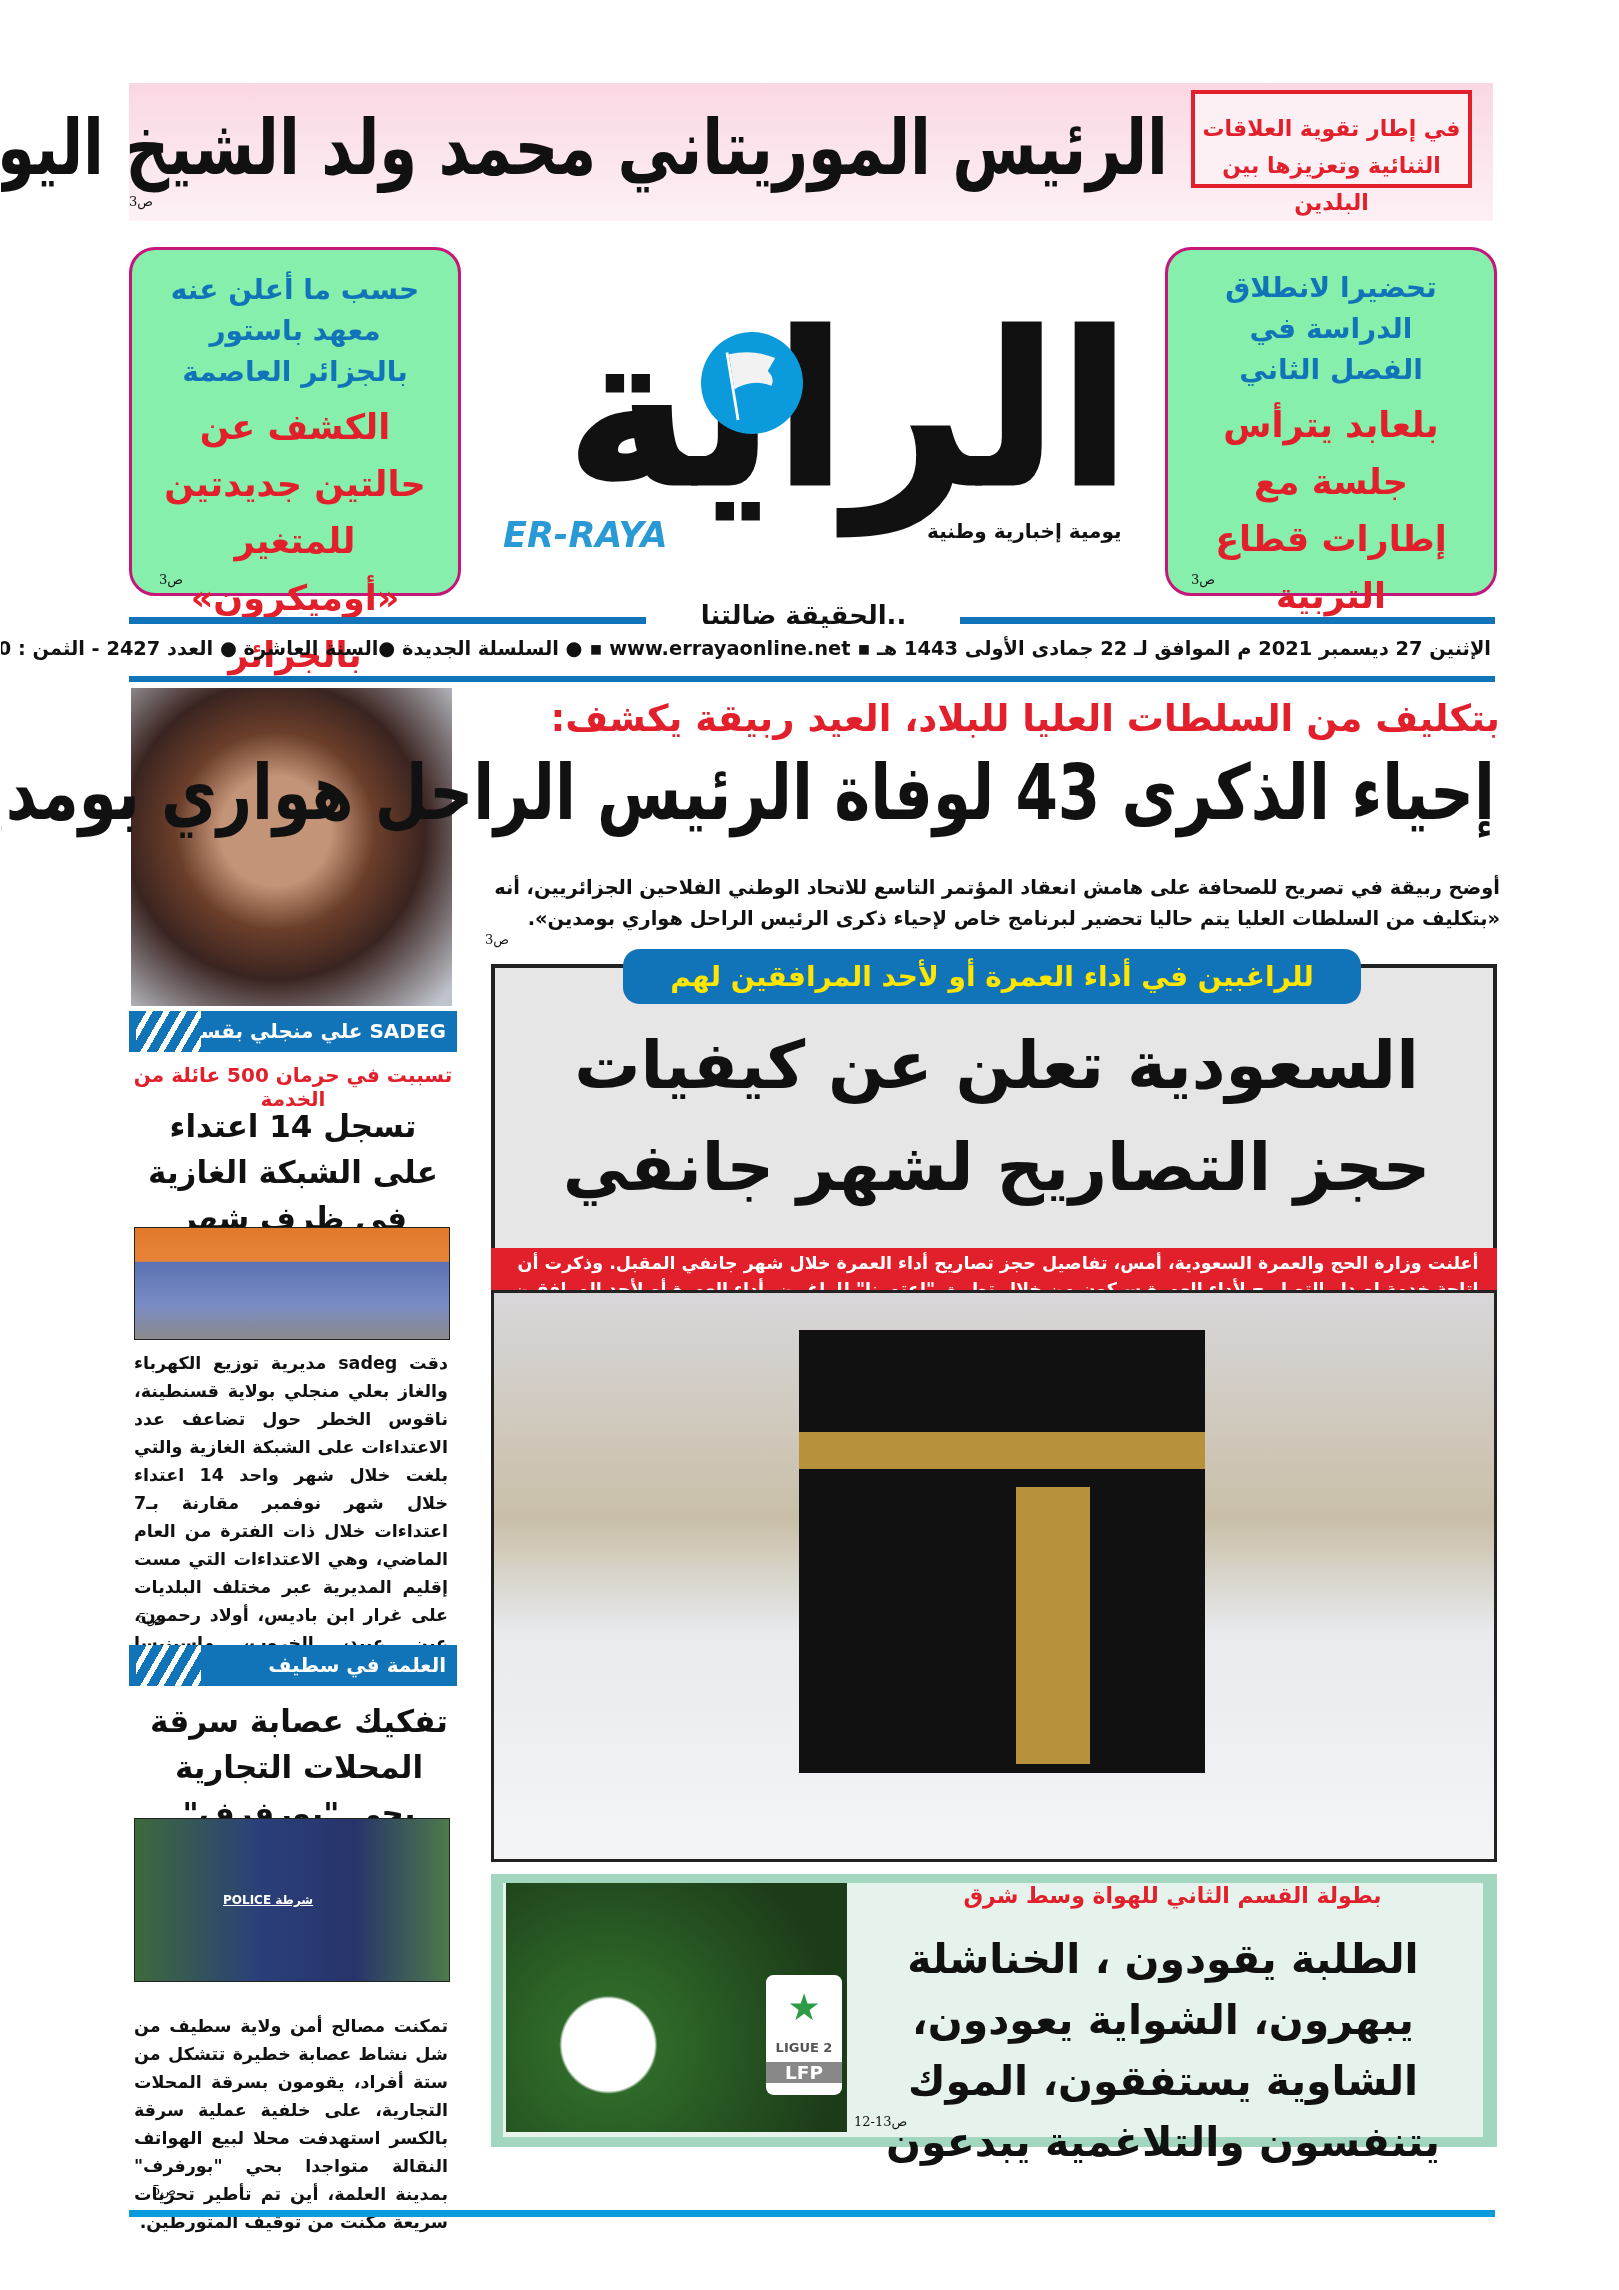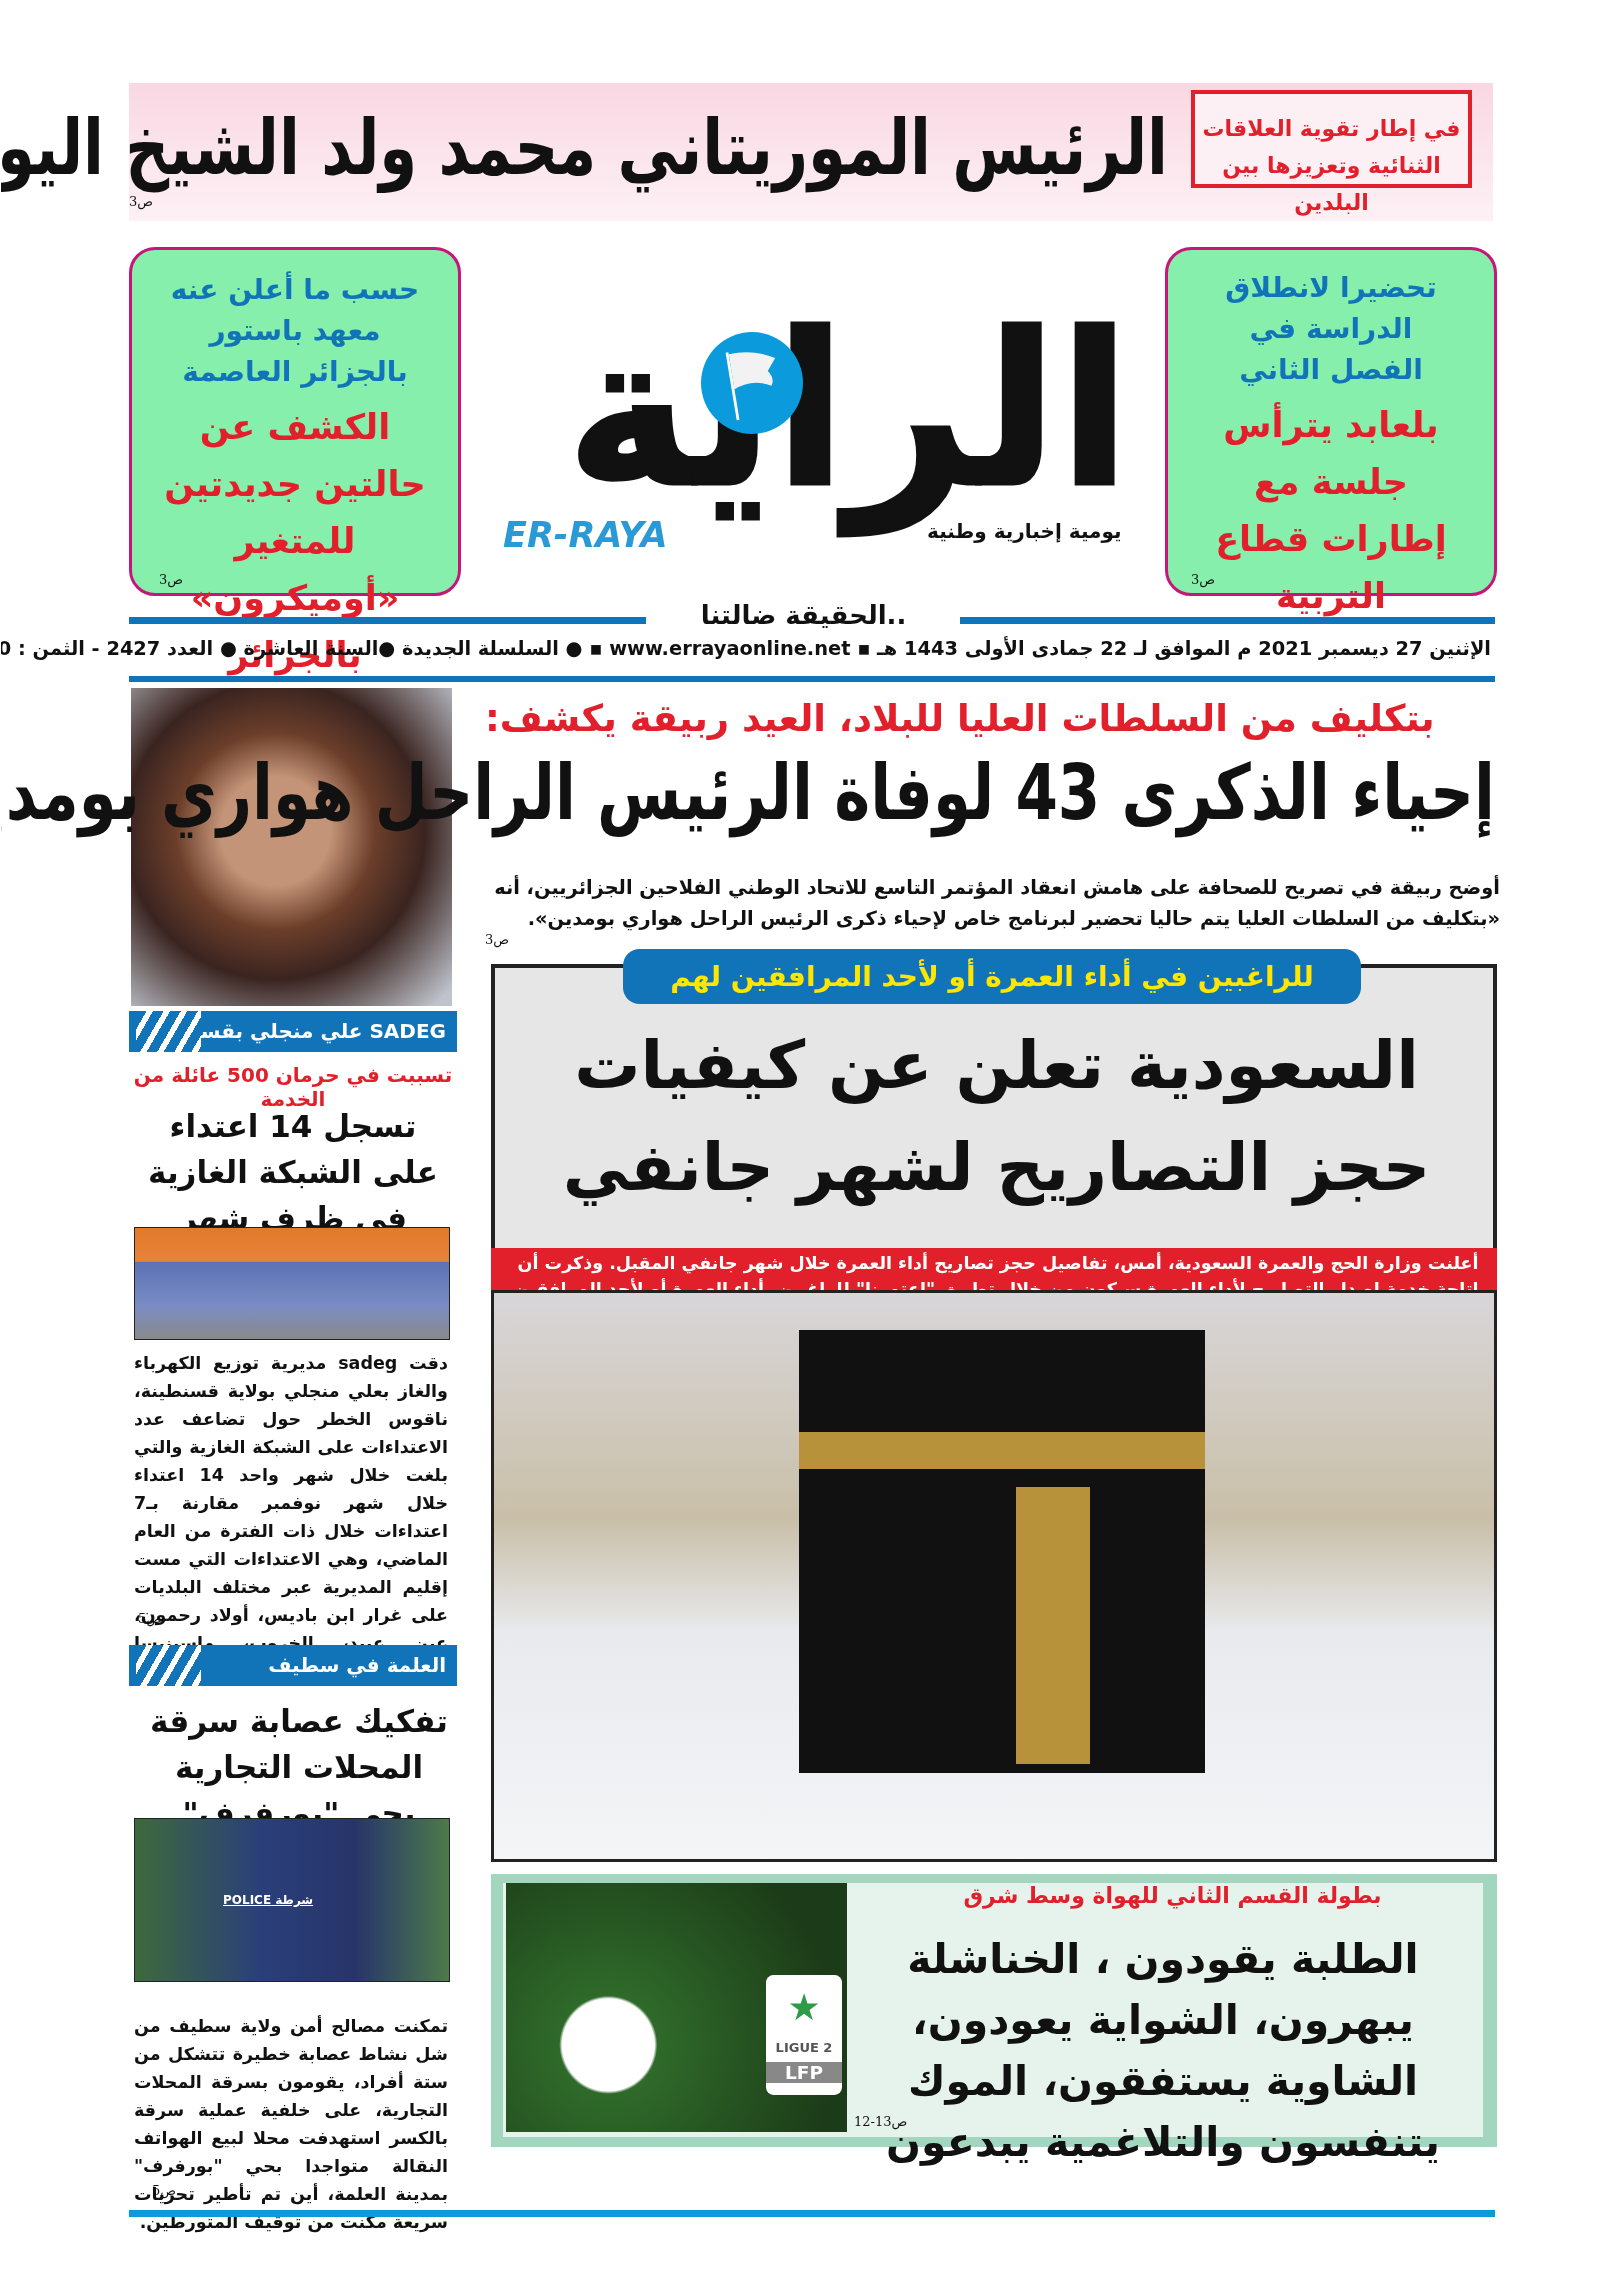--- a/index.html
+++ b/index.html
@@ -19,21 +19,21 @@
   #logo{left:503px;top:277px;width:637px;height:277px;}
   #logo-ar{position:absolute;right:9.2px;top:0;font-size:212px;color:#111;line-height:268px;font-weight:bold;-webkit-text-stroke:2.8px #111;letter-spacing:-7.4px;}
   #logo-flag{position:absolute;left:198px;top:55px;width:102px;height:102px;border-radius:50%;background:#0b9bdc;}
   #logo-en{position:absolute;left:0;top:238px;font-size:35px;color:#2a9ad6;font-style:italic;font-weight:bold;font-family:"DejaVu Sans",sans-serif;direction:ltr;}
   #logo-sub{position:absolute;right:18.5px;top:242px;font-size:20px;color:#111;font-weight:bold;}
   
   .rule{height:7.4px;background:#1274b8;}
   #slogan{left:665px;top:600px;width:277px;text-align:center;font-size:26px;color:#111;font-weight:bold;}
   #dateline{left:134px;top:637px;width:1357px;text-align:center;font-size:19.4px;color:#111;font-weight:bold;white-space:nowrap;}
   
-  #kicker-lead{left:485px;top:697px;width:1015px;text-align:left;font-size:37px;color:#e2202b;}
+  #kicker-lead{left:485px;top:697px;width:1015px;text-align:right;font-size:37px;color:#e2202b;}
   #title-lead{left:434px;top:757px;width:1061px;text-align:center;font-size:61px;color:#111;white-space:nowrap;transform:scaleY(1.25);}
   #body-lead{left:489px;top:872px;width:1011px;font-size:19.4px;line-height:31px;color:#111;text-align:right;}
   
   #portrait{left:131px;top:688px;width:321px;height:318px;background:radial-gradient(ellipse at 45% 45%,#c49478 0 22%,#6b3e2a 40%,#3a2420 60%,#bfc3cc 95%);}
   
   #umrah-box{left:491px;top:964px;width:1006px;height:286px;background:#e6e6e6;border:4.6px solid #222;border-bottom:none;box-sizing:border-box;}
   #umrah-kicker{left:623px;top:949px;width:738px;height:55px;background:#1274b8;border-radius:16.6px;color:#ffe600;font-size:28px;text-align:center;line-height:55px;}
   #umrah-title{left:498px;top:1015px;width:997px;text-align:center;font-size:66px;line-height:102px;color:#111;}
   #umrah-body{left:491px;top:1248px;width:1006px;height:54px;background:#e2202b;color:#fff;font-size:17.5px;line-height:26px;text-align:right;padding:1.8px 18.5px;box-sizing:border-box;}
   #kaaba-photo{left:491px;top:1290px;width:1006px;height:572px;border:3.7px solid #222;box-sizing:border-box;background:linear-gradient(#d8d6d9 0,#c9bfa8 40%,#e8eaee 60%,#f4f5f7 100%);overflow:hidden;}

